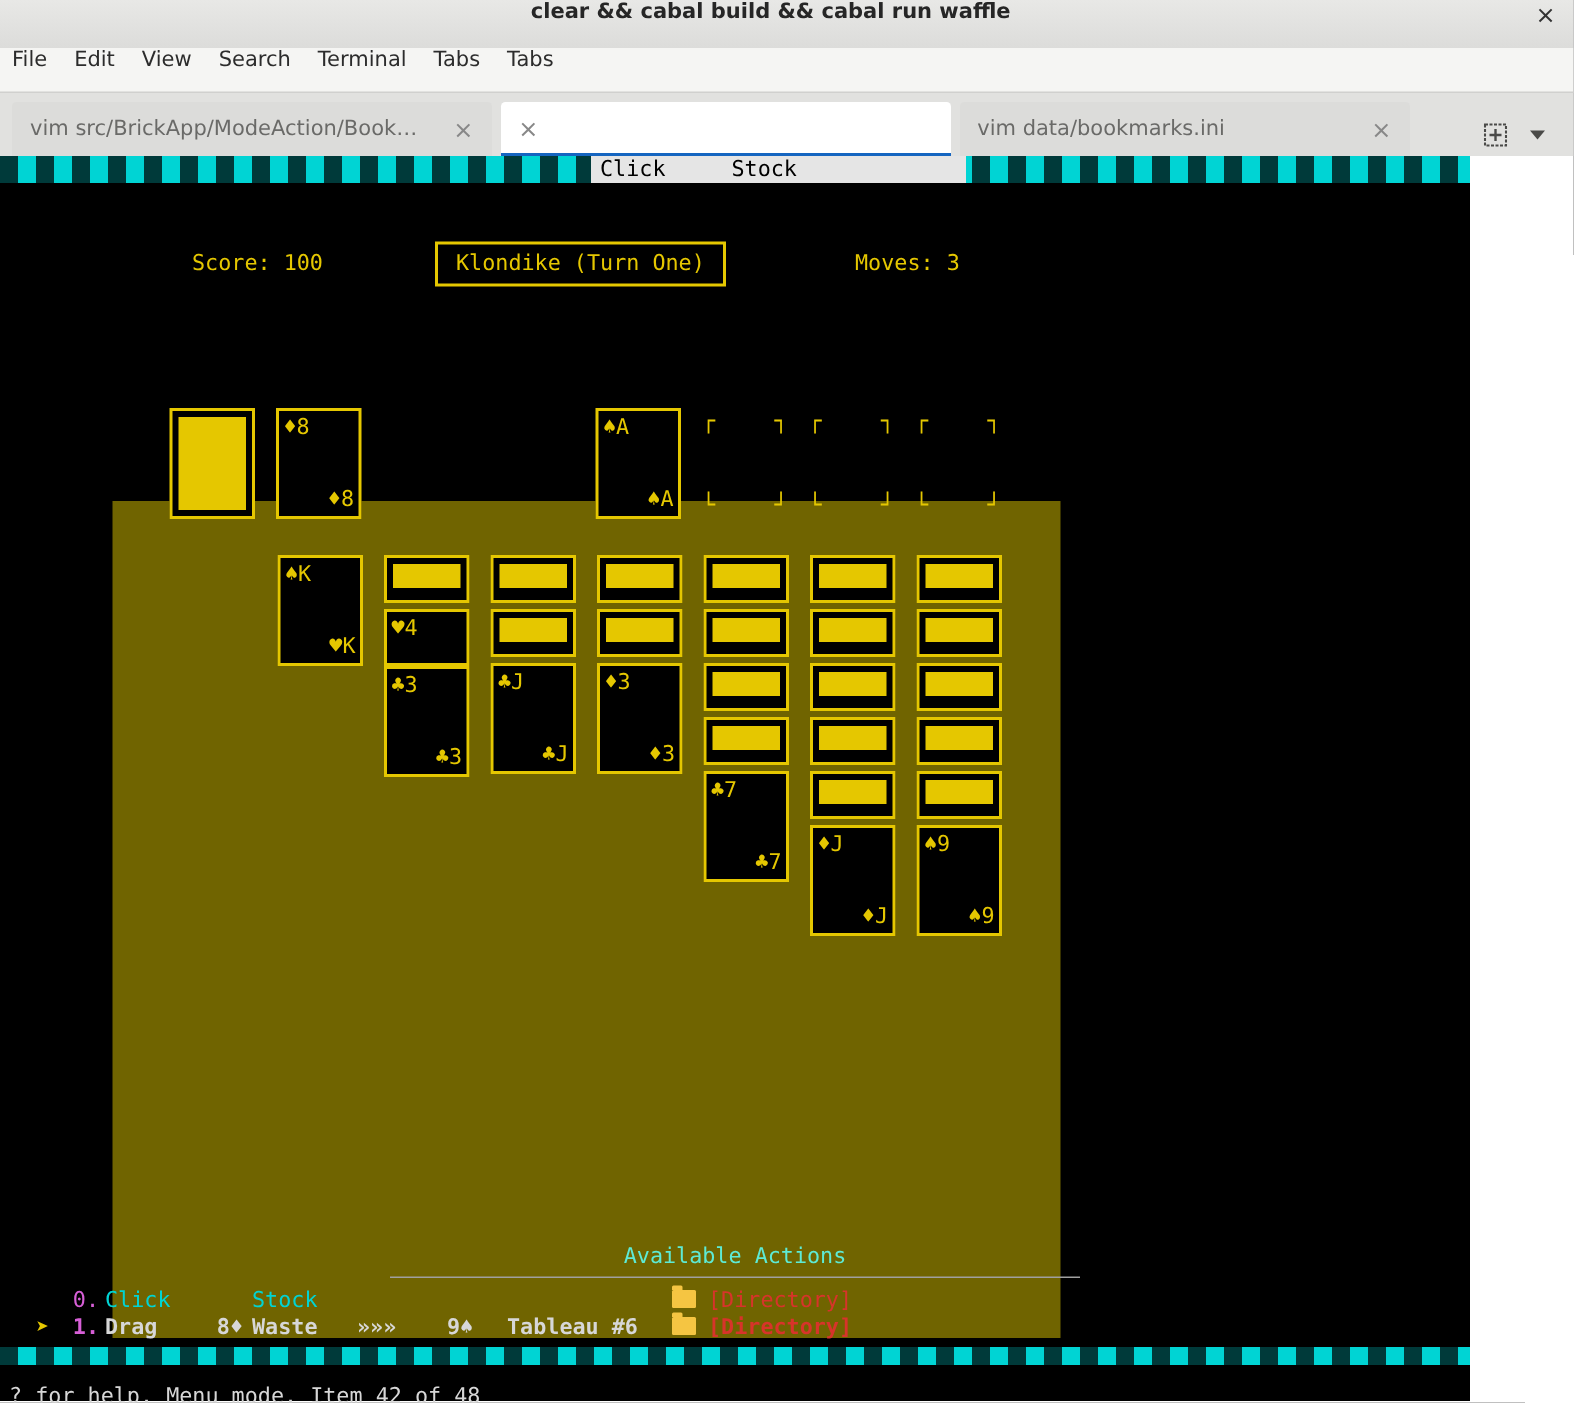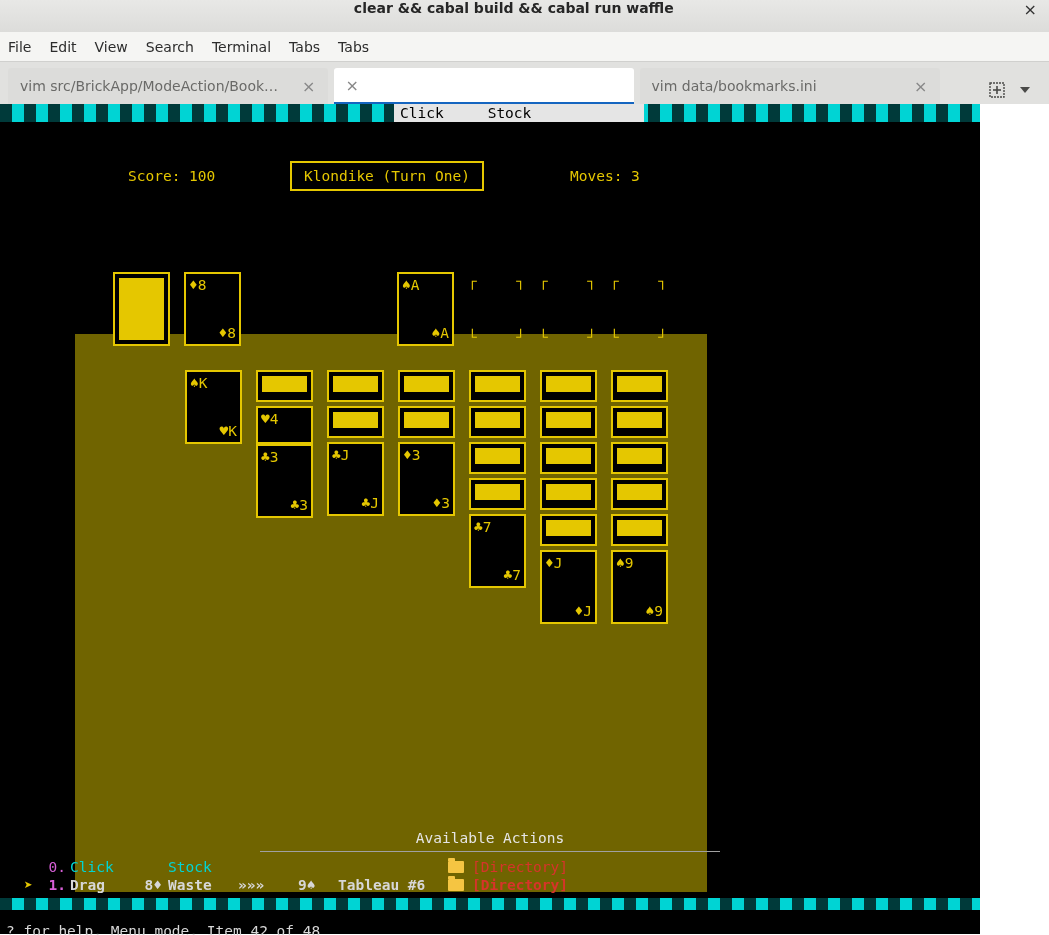--- a/index.html
+++ b/index.html
@@ -5,21 +5,21 @@
   * { margin:0; padding:0; box-sizing:border-box; }
   html,body { width:1049px; height:935px; font-family:"DejaVu Sans",Cantarell,Arial,sans-serif; background:#fff; overflow:hidden; }
   .mono { font-family:"DejaVu Sans Mono","Menlo","Consolas",monospace; font-size:14.5px; line-height:18px; }
 
   
   .titlebar { height:32px; background:linear-gradient(#e8e8e6,#dcdcda); display:flex; align-items:flex-start; padding:0 8px; color:#262626; font-size:14px; }
   .titlebar .title { flex:1; text-align:center; font-weight:bold; }
   .titlebar .close { font-size:16px; color:#333; padding:0 4px; cursor:default; }
 
   
-  .menubar { height:30px; background:#f5f5f3; border-bottom:1px solid #d0d0ce; display:flex; align-items:center; padding:0 8px; gap:18px; color:#2c2c2c; font-size:14px; }
+  .menubar { height:30px; background:#f5f5f3; border-bottom:1px solid #d0d0ce; display:flex; align-items:flex-start; padding:0 8px; gap:18px; color:#2c2c2c; font-size:14px; }
   .menubar span { cursor:default; }
 
   
   .tabbar { height:42px; background:#e1e1df; display:flex; align-items:flex-end; gap:0; padding:0 8px; }
   .tab { flex:0 0 300px; height:36px; background:#dcdcda; display:flex; align-items:center; padding:0 12px; font-size:14px; color:#6a6a68; gap:24px; border-top-left-radius:3px; border-top-right-radius:3px; margin-right:6px; position:relative; }
   .tab.active { background:#fff; color:#2a2a2a; border-bottom:2px solid #1565c0; }
   .tab .label { flex:1; white-space:nowrap; overflow:hidden; text-overflow:ellipsis; }
   .tab .tab-x { font-size:16px; color:#888; }
   .tabbar .spacer { flex:1; }
   .tabctrls { display:flex; align-items:center; gap:14px; padding:0 10px 6px 10px; color:#4a4a48; font-size:16px; }
@@ -64,21 +64,21 @@
   .pilecol { display:flex; flex-direction:column; gap:0; }
   .facedown { width:57px; height:32px; border:2px solid #e5c700; background:#000; position:relative; margin-bottom:4px; }
   .facedown .bar { position:absolute; top:4px; left:4px; right:4px; height:16px; background:#e5c700; }
   .faceup { width:57px; height:74px; border:2px solid #e5c700; background:#000; position:relative; margin-bottom:0; }
   .faceup .rank-tl { position:absolute; top:2px; left:3px; color:#e5c700; }
   .faceup .rank-br { position:absolute; bottom:2px; right:3px; color:#e5c700; }
   .faceup.short { height:38px; }
 
   
   .footer { position:absolute; bottom:40px; left:0; width:100%; color:#d7d7d7; }
-  .footer .hdr { text-align:center; color:#e5e5e5; padding-bottom:4px; position:relative; }
+  .footer .hdr { text-align:center; color:#5eead4; padding-bottom:4px; position:relative; }
   .footer .rule { height:1px; background:#a0a0a0; margin:0 auto 6px auto; width:460px; }
   .actionrow { display:flex; align-items:center; padding-left:24px; height:18px; gap:0; }
   .actionrow .caret { width:18px; color:#e5c700; }
   .actionrow .idx { color:#d75fd7; width:28px; text-align:right; padding-right:4px;}
   .actionrow .verb { width:58px; }
   .actionrow .card { width:40px; text-align:right; padding-right:6px;}
   .actionrow .src { width:70px; }
   .actionrow .arr { width:60px; }
   .actionrow .dstcard { width:40px; }
   .actionrow .dst { width:110px; }

